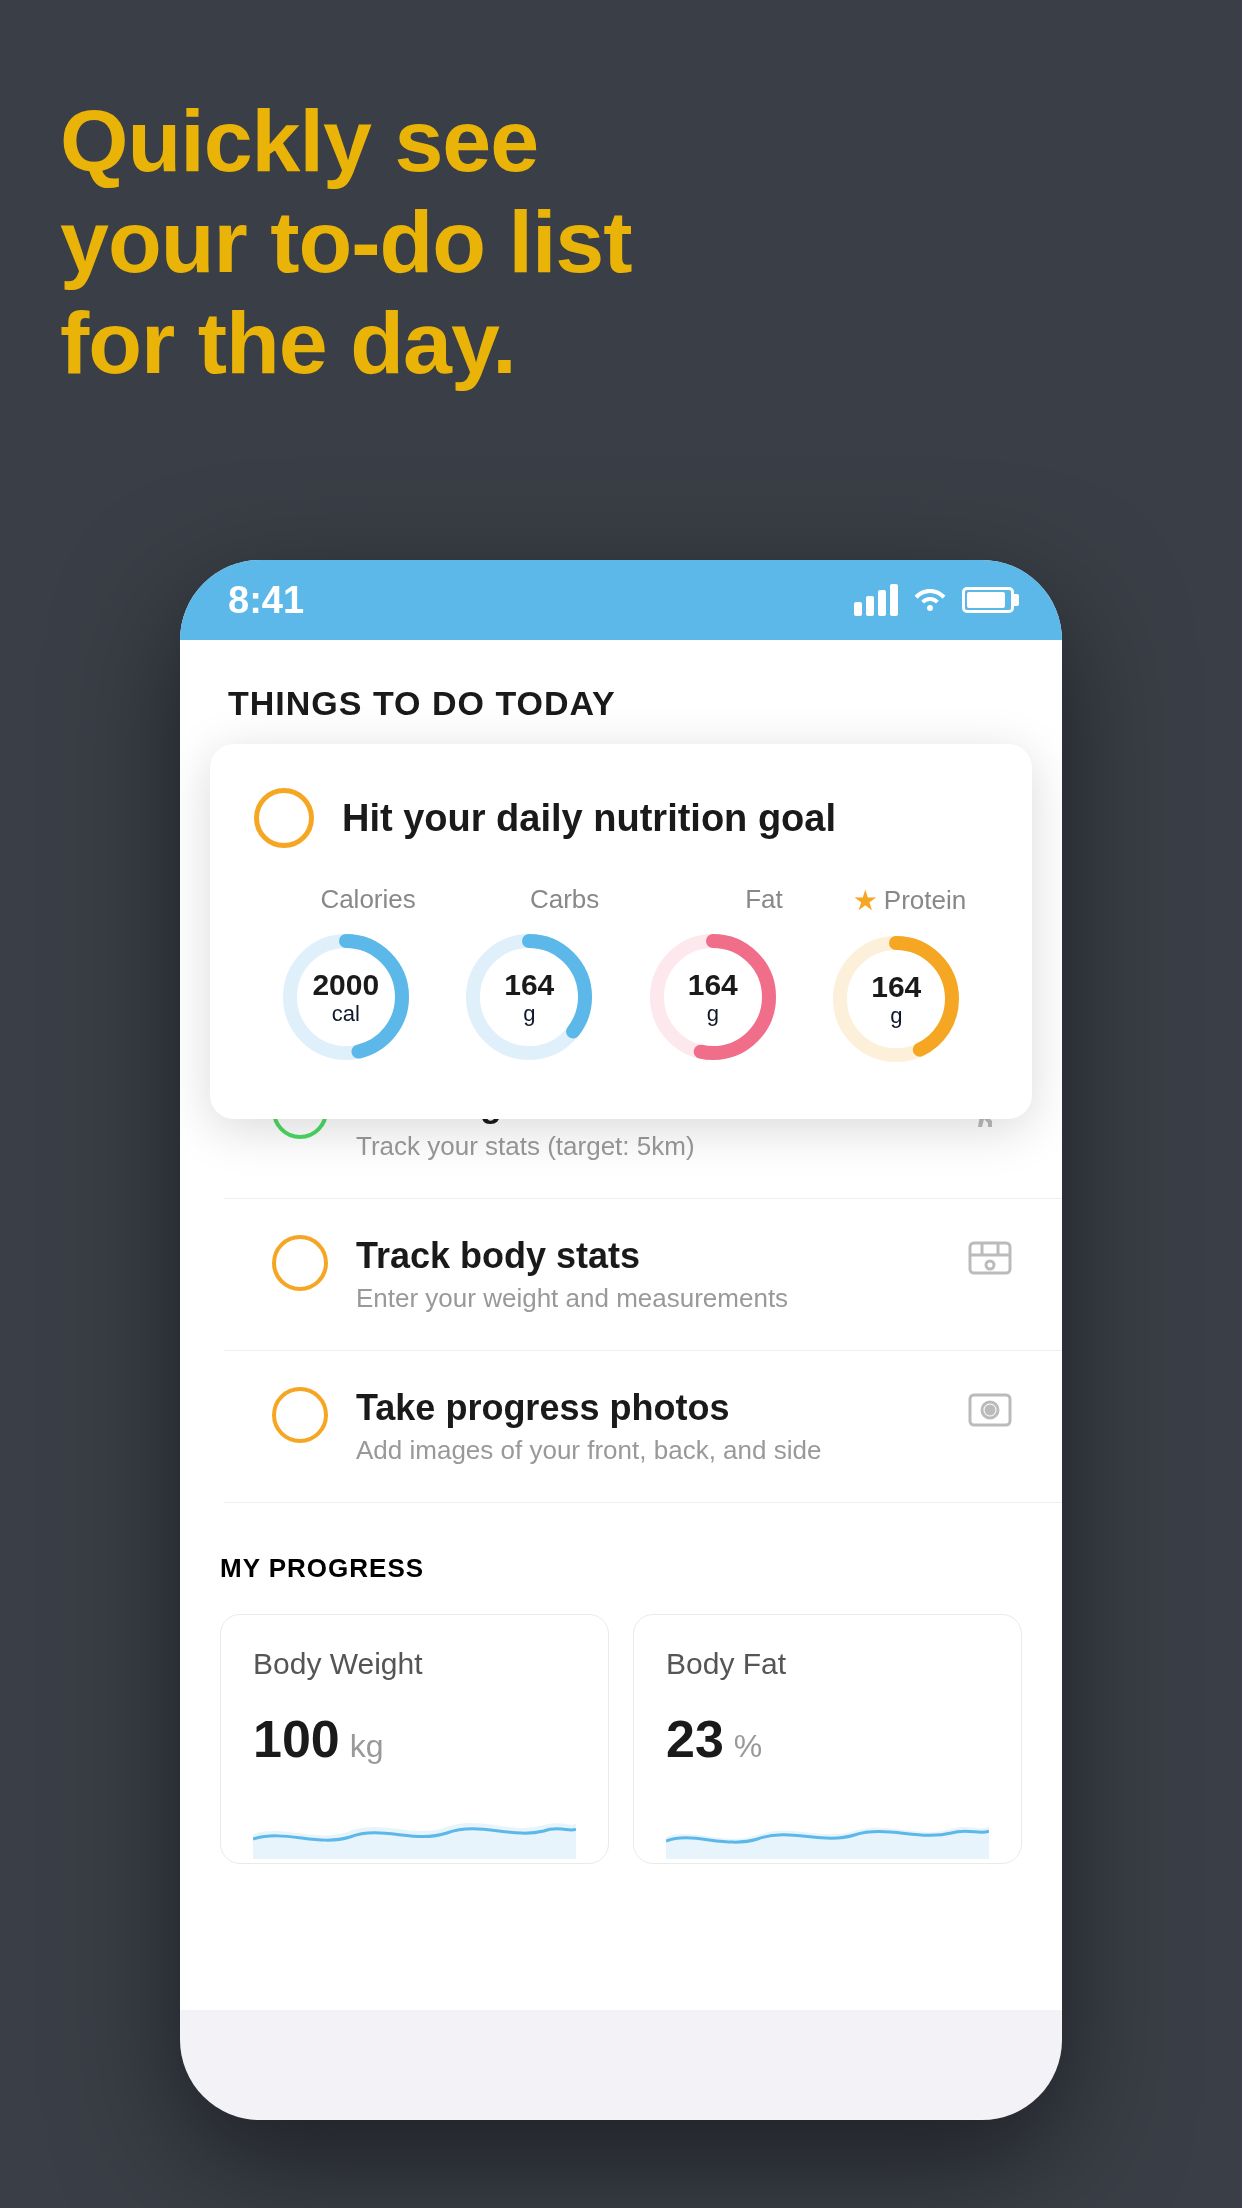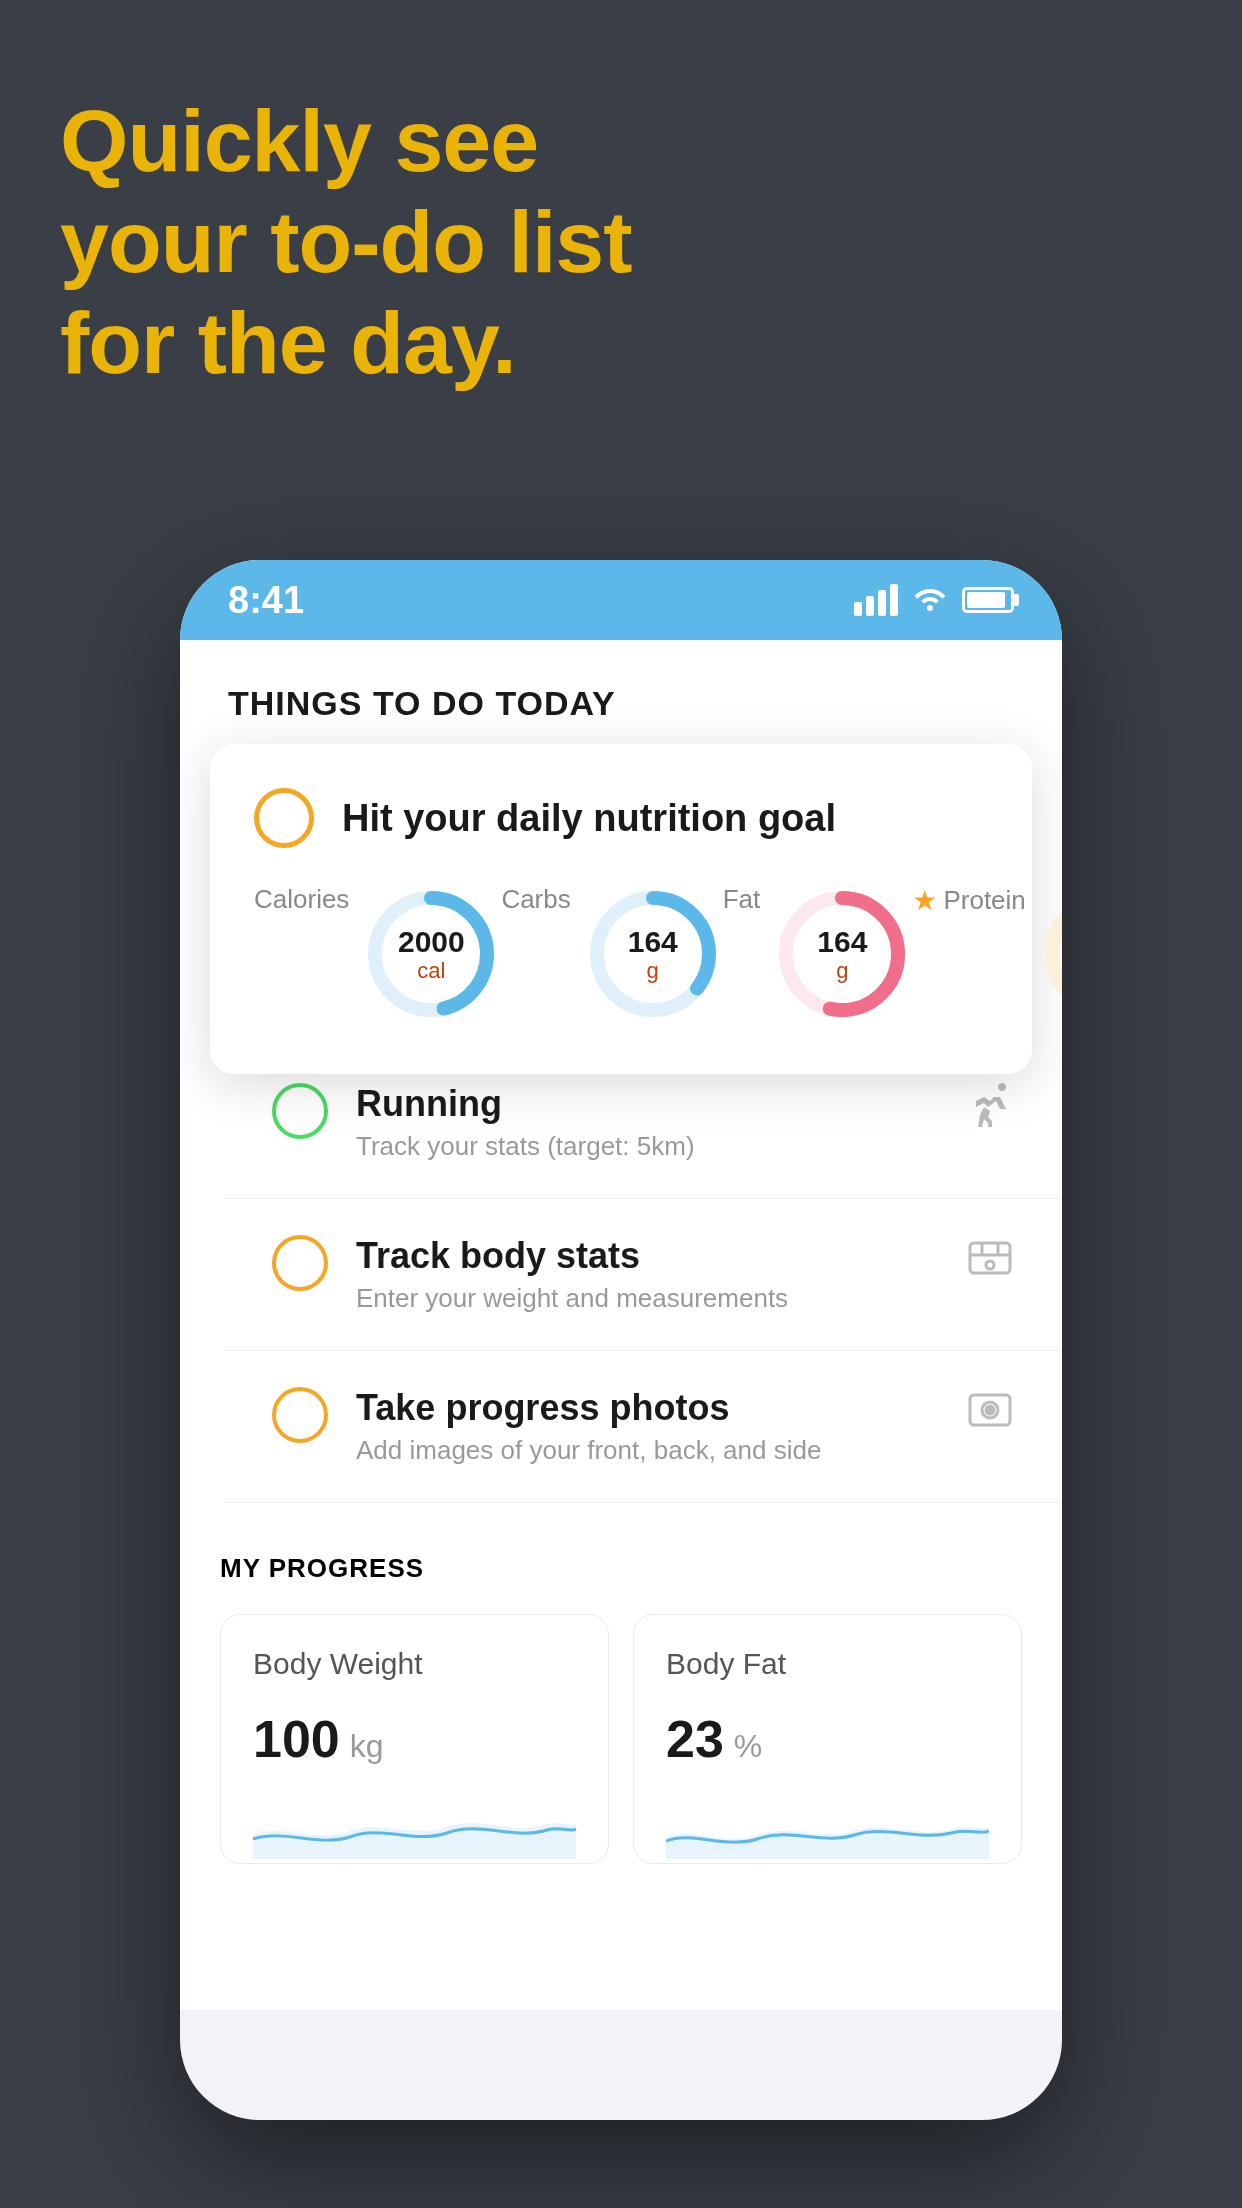--- a/index.html
+++ b/index.html
@@ -195,22 +195,22 @@
     }
 
     
     .nutrition-row {
       display: flex;
       justify-content: space-around;
       align-items: flex-start;
     }
     .nutrition-item {
       display: flex;
-      flex-direction: row;
-      align-items: flex-start;
+      flex-direction: column;
+      align-items: flex-end;
       gap: 12px;
     }
     .nutrition-label {
       font-size: 26px;
       color: #888;
       display: flex;
       align-items: center;
       gap: 6px;
     }
     .star-icon {
@@ -235,21 +235,21 @@
       text-align: center;
     }
     .donut-value {
       font-size: 30px;
       font-weight: 700;
       color: #1a1a1a;
       line-height: 1.1;
     }
     .donut-unit {
       font-size: 22px;
-      color: #c2410c;
+      color: #0f172a;
     }
 
     
     .todo-list {
       margin-top: 300px;
     }
     .todo-item {
       display: flex;
       padding: 36px 48px;
       border-bottom: 1px solid #eee;

